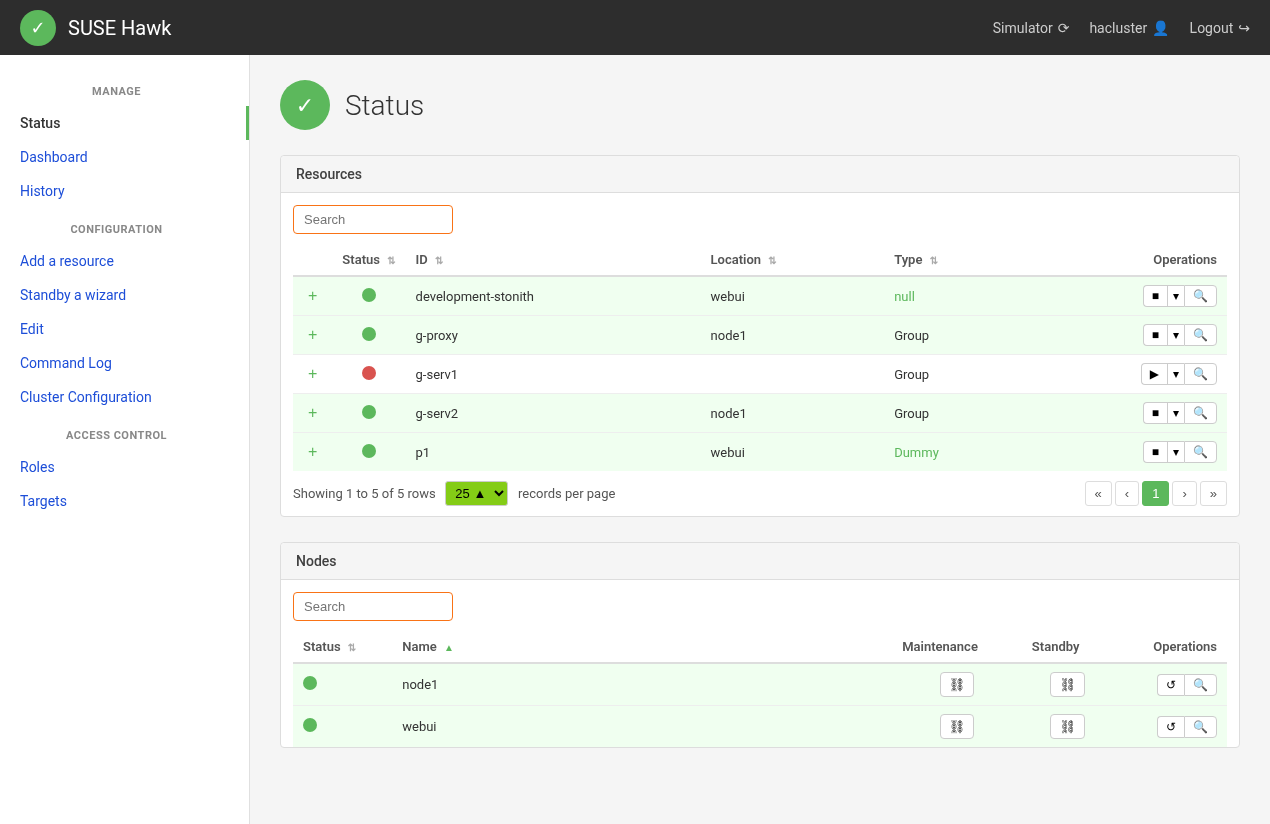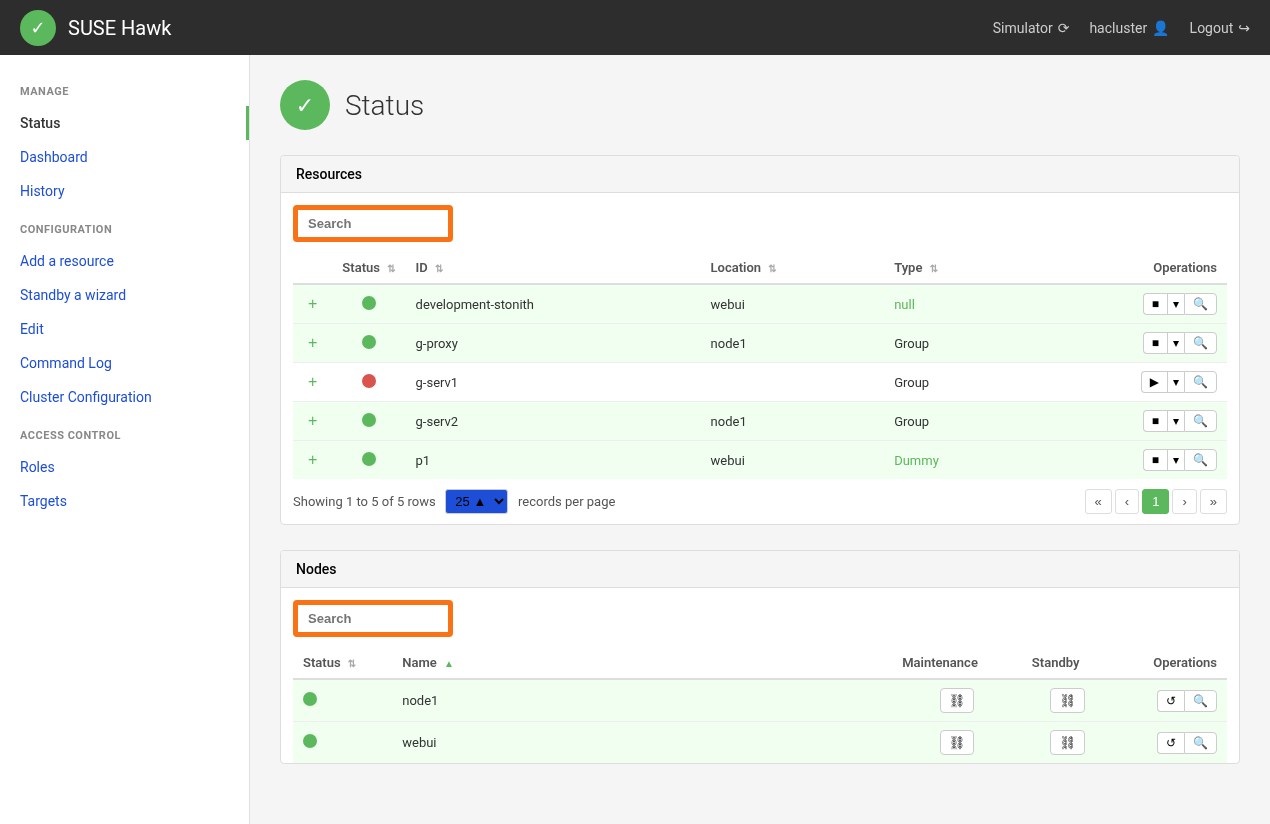--- a/index.html
+++ b/index.html
@@ -35,22 +35,23 @@
       width: 250px;
       background: #fff;
       border-right: 1px solid #e0e0e0;
       padding: 15px 0;
       flex-shrink: 0;
     }
     .sidebar-section-label {
       font-size: 11px;
       font-weight: 700;
       color: #888;
-      padding: 15px 20px 8px 20px;
+      padding: 15px 20px 8px 4px;
       letter-spacing: 0.5px;
+      text-align: center;
     }
     .sidebar-item {
       display: block;
       padding: 9px 20px;
       color: #1d4ed8;
       text-decoration: none;
       cursor: pointer;
       position: relative;
     }
     .sidebar-item.active {
@@ -80,35 +81,34 @@
     .page-title { font-size: 28px; font-weight: 300; color: #333; }
 
     
     .panel { background: #fff; border: 1px solid #ddd; border-radius: 4px; margin-bottom: 25px; }
     .panel-heading {
       background: #f5f5f5;
       border-bottom: 1px solid #ddd;
       padding: 10px 15px;
       font-size: 14px;
       font-weight: 500;
-      color: #000000;
+      color: #404040;
       border-radius: 4px 4px 0 0;
     }
     .panel-body { padding: 12px 12px 0 12px; }
 
     
     .search-input {
       width: 160px;
       padding: 6px 10px;
-      border: 5px solid #f97316;
+      border: 1px solid #f97316;
       border-radius: 4px;
       font-size: 13px;
       color: #555;
       margin-bottom: 10px;
-      font-weight: bold;
     }
 
     
     table { width: 100%; border-collapse: collapse; font-size: 13px; }
     thead th {
       padding: 8px 10px;
       border-bottom: 2px solid #ddd;
       text-align: left;
       color: #555;
       font-weight: 600;
@@ -169,21 +169,21 @@
       border-radius: 3px;
       font-size: 13px;
       color: #555;
     }
     .page-btn.active { background: #5cb85c; color: #fff; border-color: #5cb85c; }
     .per-page-select {
       border: 1px solid #ccc;
       border-radius: 3px;
       padding: 3px 5px;
       font-size: 13px;
-      background: #1d4ed8;
+      background: #84cc16;
       cursor: pointer;
     }
 
     
     .icon-link-btn {
       border: 1px solid #ccc;
       background: #fff;
       padding: 4px 8px;
       border-radius: 4px;
       cursor: pointer;

